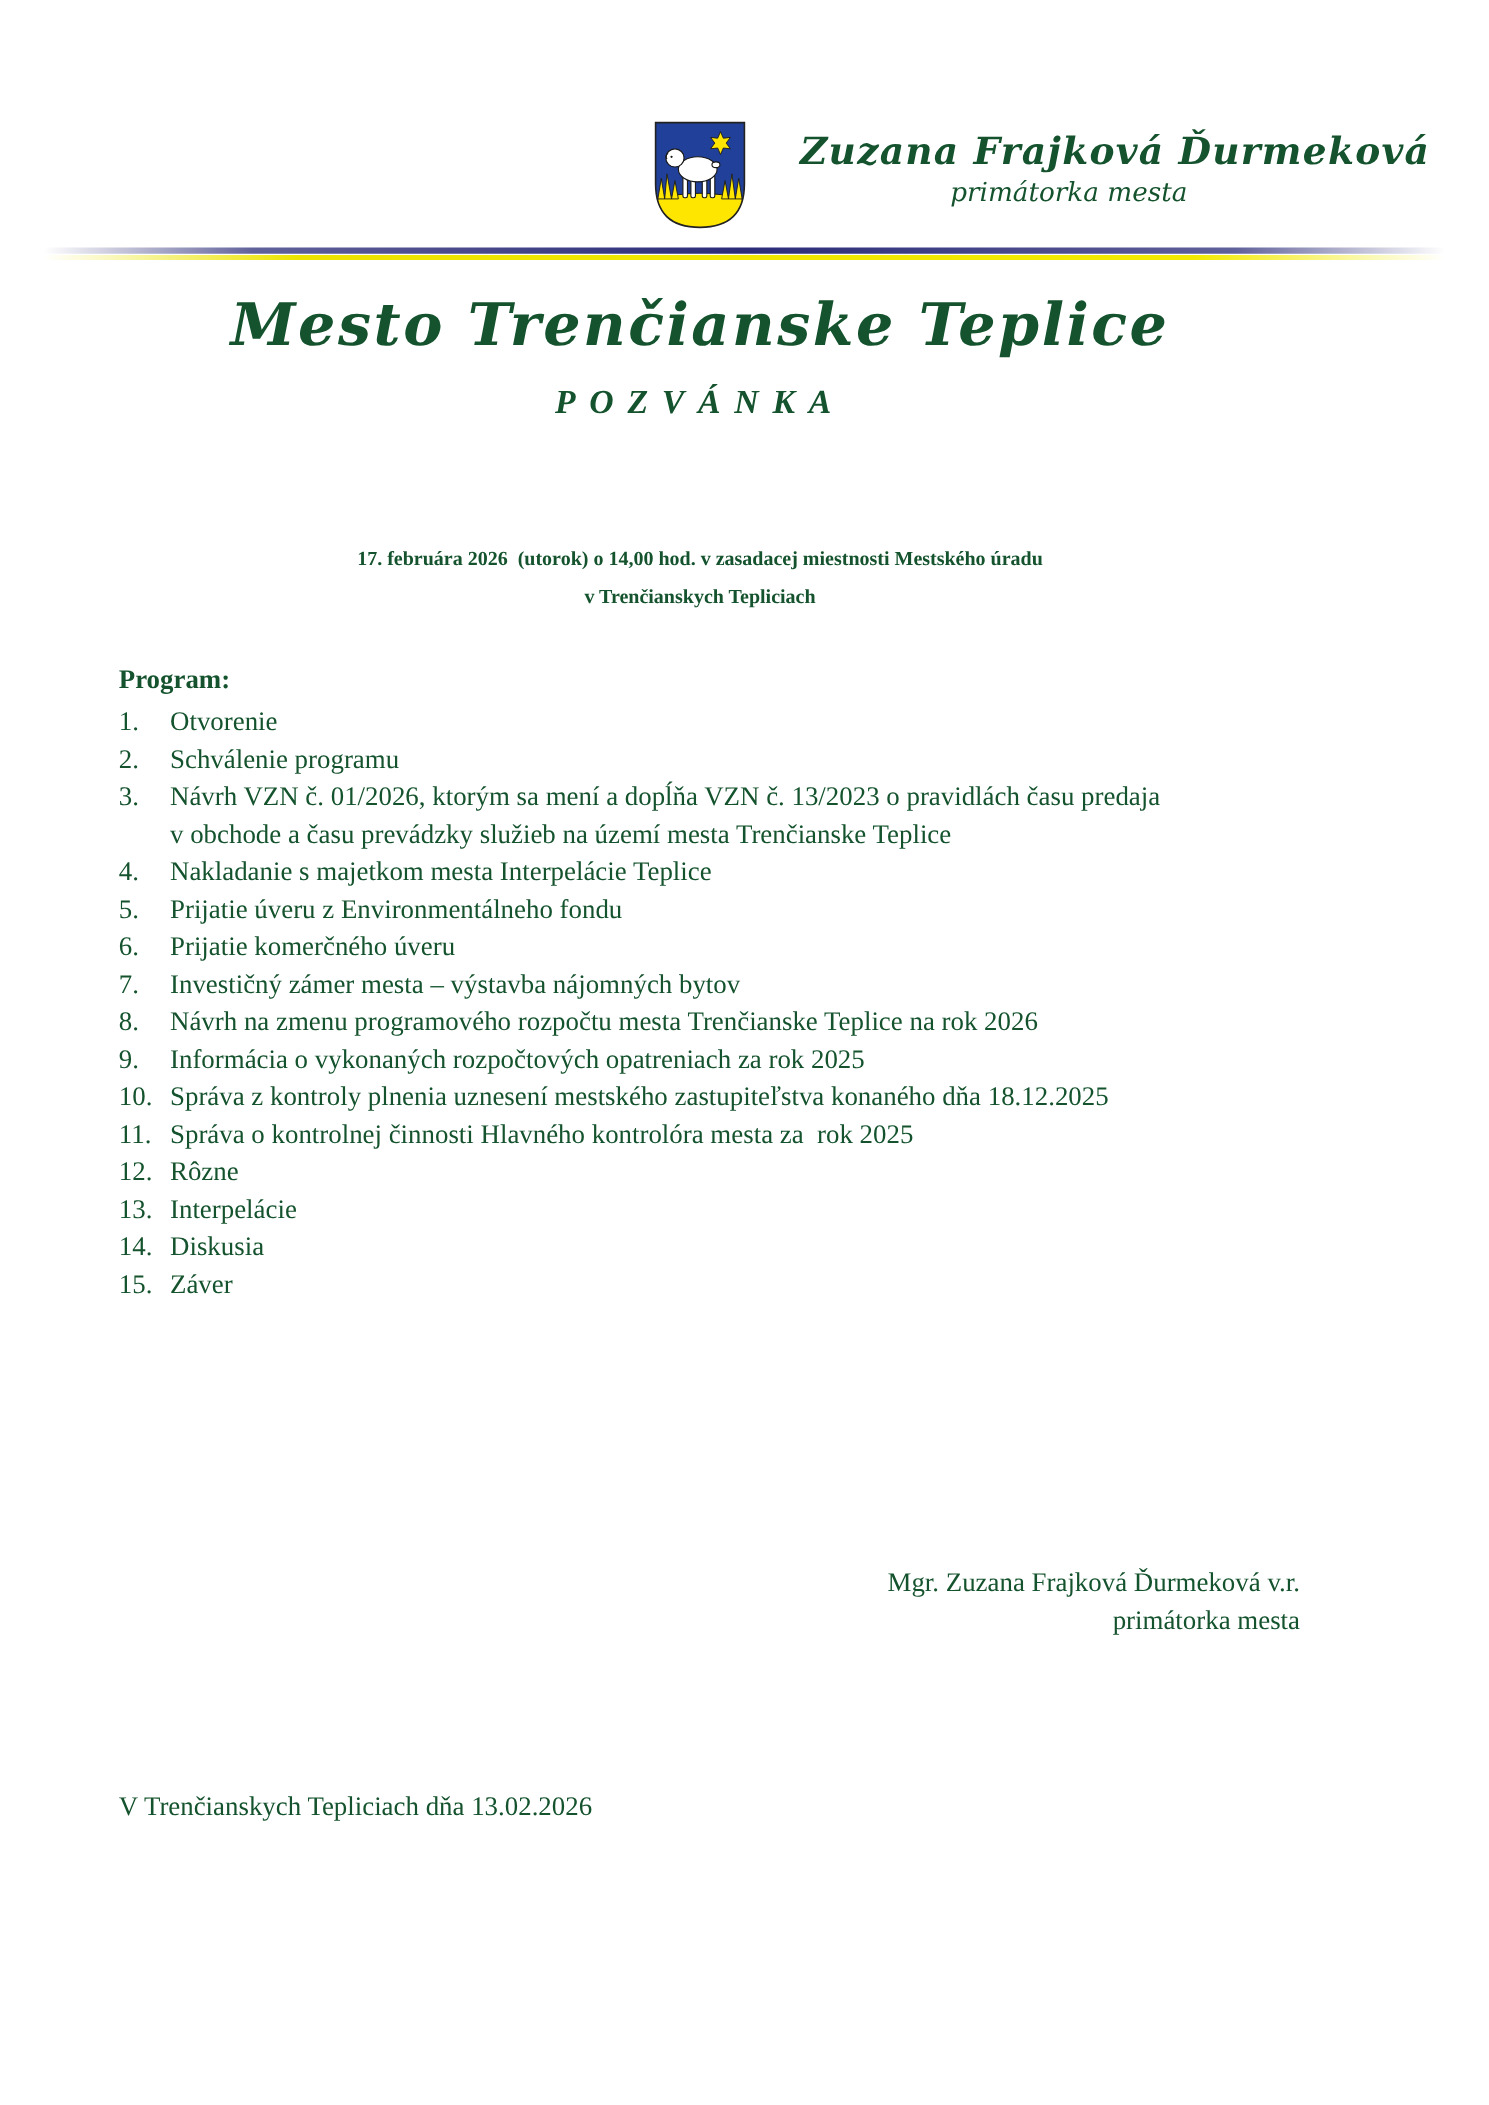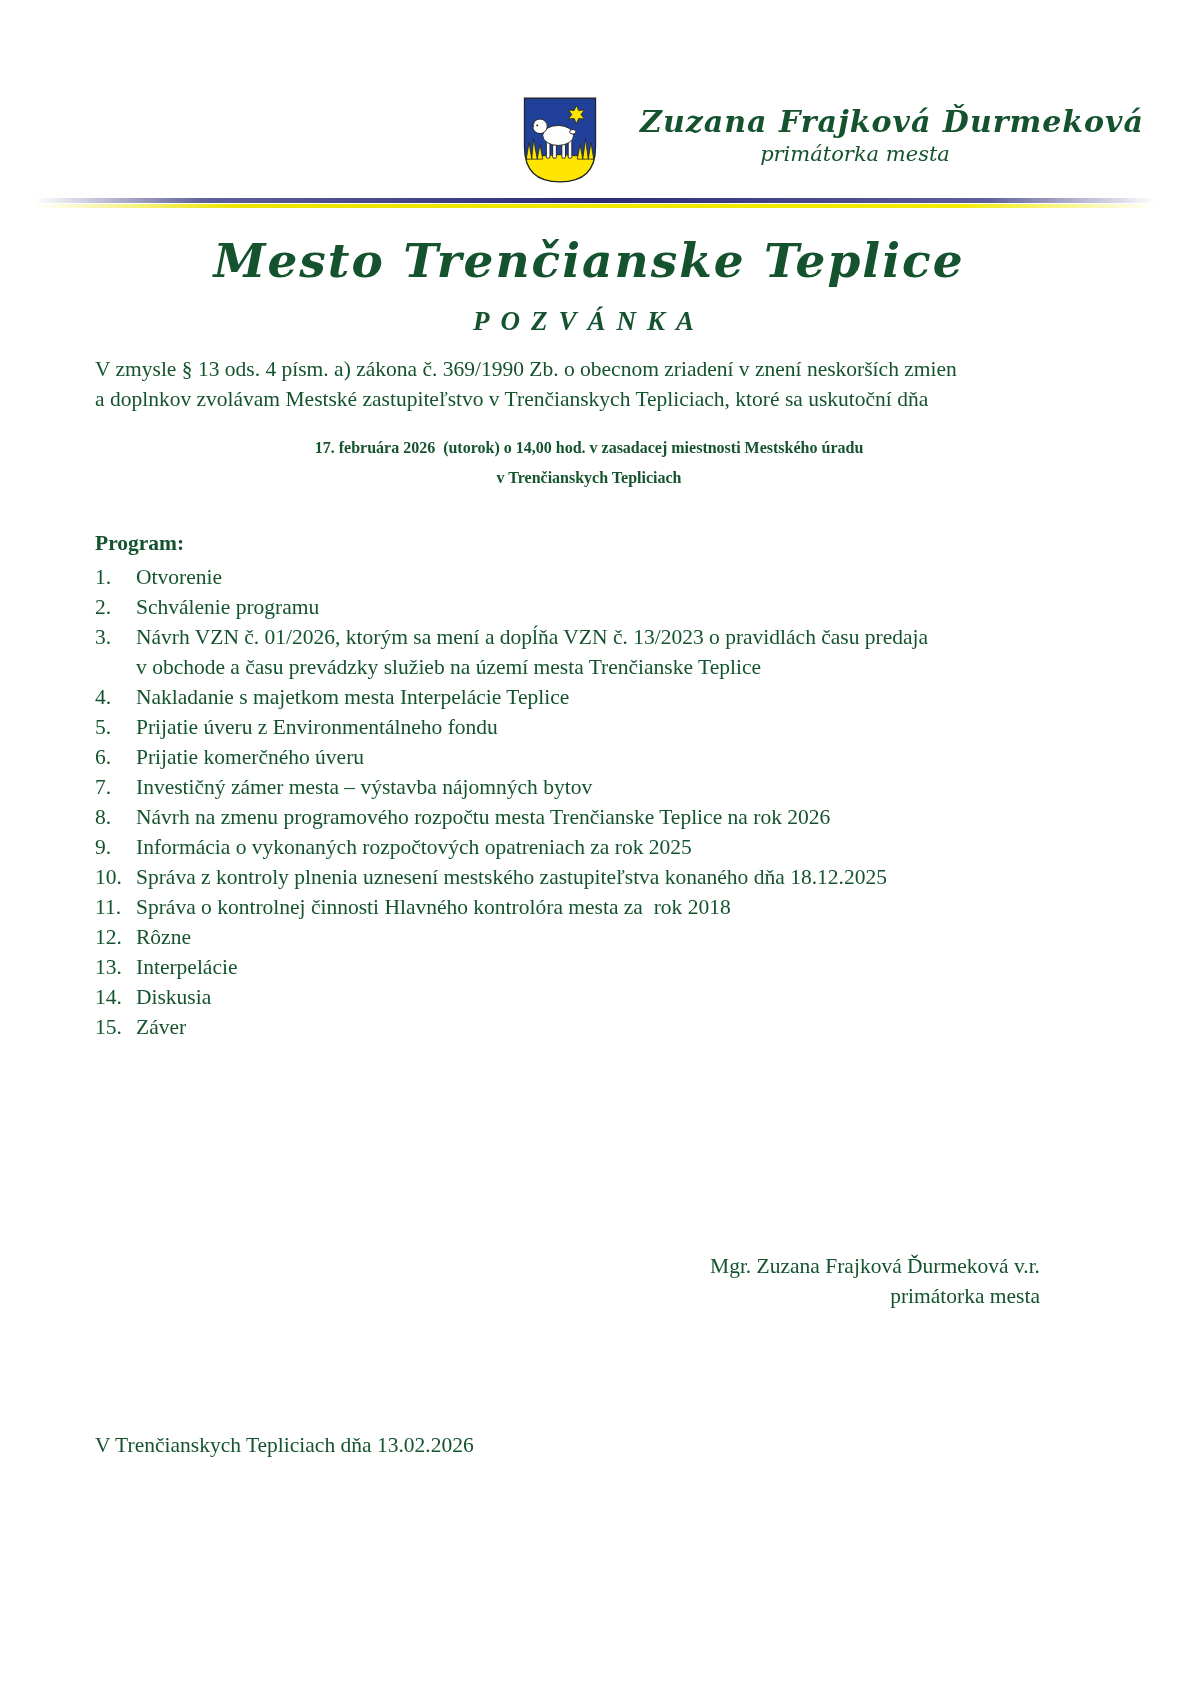--- a/index.html
+++ b/index.html
@@ -23,21 +23,21 @@
     font-family:"DejaVu Serif",serif;font-style:italic;
     font-size:21px;line-height:26px;margin-top:2px;white-space:pre;
   }
   
   .divider{position:absolute;left:35px;top:185px;width:1121px;}
   .div-navy{height:5px;border-radius:3px;
     background:linear-gradient(90deg,rgba(43,43,120,0) 0%,rgba(43,43,120,.75) 15%,#2b2b78 50%,rgba(43,43,120,.75) 85%,rgba(43,43,120,0) 100%);}
   .div-yellow{height:4px;margin-top:1px;border-radius:3px;
     background:linear-gradient(90deg,rgba(236,228,0,0) 0%,#ece400 18%,#f2ea00 82%,rgba(236,228,0,0) 100%);}
   
-  .center-col{position:absolute;left:0;width:1120px;text-align:center;padding-left:29px;}
+  .center-col{position:absolute;left:0;width:1120px;text-align:center;}
   .city-title{top:218px;
     font-family:"DejaVu Serif",serif;font-style:italic;font-weight:bold;
     font-size:47px;letter-spacing:2px;line-height:60px;white-space:pre;}
   .doc-title{top:293px;
     font-weight:bold;font-style:italic;font-size:27px;letter-spacing:11px;white-space:pre;}
   
   .intro{position:absolute;left:95px;top:341px;font-size:21.5px;line-height:30px;}
   .line{display:block;white-space:pre;}
   
   .meeting{top:420px;font-weight:bold;font-size:16px;line-height:30px;}
@@ -91,24 +91,20 @@
   </div>
 
   <div class="divider">
     <div class="div-navy"></div>
     <div class="div-yellow"></div>
   </div>
 
   <div class="center-col city-title">Mesto Trenčianske Teplice</div>
   <div class="center-col doc-title">POZVÁNKA</div>
 
-  <div class="intro">
-    <span class="line">V zmysle § 13 ods. 4 písm. a) zákona č. 369/1990 Zb. o obecnom zriadení v znení neskorších zmien</span>
-    <span class="line">a doplnkov zvolávam Mestské zastupiteľstvo v Trenčianskych Tepliciach, ktoré sa uskutoční dňa</span>
-  </div>
 
   <div class="center-col meeting">
     <span class="line">17. februára 2026  (utorok) o 14,00 hod. v zasadacej miestnosti Mestského úradu</span>
     <span class="line">v Trenčianskych Tepliciach</span>
   </div>
 
   <div class="program-heading">Program:</div>
   <div class="program">
     <div class="prow">
       <span class="pnum">1.</span>
@@ -167,21 +163,21 @@
     </div>
     <div class="prow">
       <span class="pnum">10.</span>
       <span class="ptxt">
           <span class="line">Správa z kontroly plnenia uznesení mestského zastupiteľstva konaného dňa 18.12.2025</span>
         </span>
     </div>
     <div class="prow">
       <span class="pnum">11.</span>
       <span class="ptxt">
-          <span class="line">Správa o kontrolnej činnosti Hlavného kontrolóra mesta za  rok 2018</span>
+          <span class="line">Správa o kontrolnej činnosti Hlavného kontrolóra mesta za  rok 2025</span>
         </span>
     </div>
     <div class="prow">
       <span class="pnum">12.</span>
       <span class="ptxt">
           <span class="line">Rôzne</span>
         </span>
     </div>
     <div class="prow">
       <span class="pnum">13.</span>

